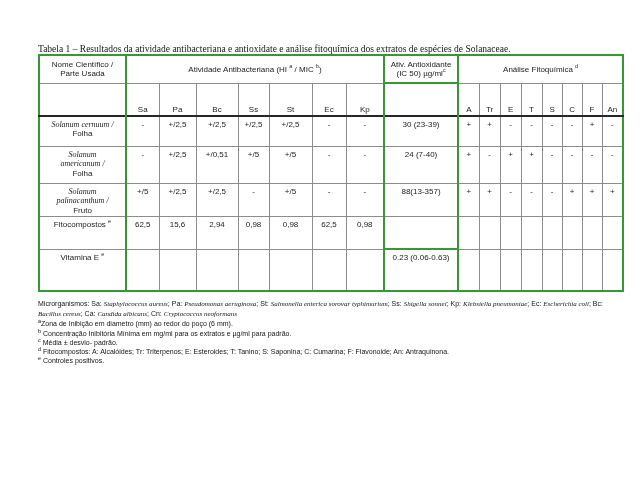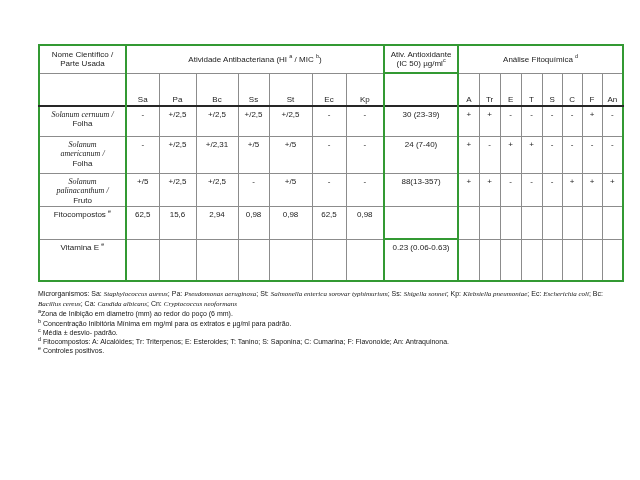--- a/index.html
+++ b/index.html
@@ -62,20 +62,21 @@
     line-height:1.3;
     color:#141414;
   }
   .fn{ margin:0; }
 </style>
 </head>
 <body>
 
 <div class="page">
 
+  <div class="caption"><span>Tabela 1 – Resultados da atividade antibacteriana e antioxidate e análise fitoquímica dos extratos de espécies de Solanaceae.</span></div>
 
   <table class="results">
     <colgroup>
       <col style="width:87px">
         <col style="width:33px">
         <col style="width:37px">
         <col style="width:42px">
       <col style="width:31px">
         <col style="width:43px">
         <col style="width:34px">
@@ -134,21 +135,21 @@
           <td>-</td>
           <td>-</td>
           <td>-</td>
           <td>+</td>
           <td>-</td>
         </tr>
         <tr class="data-row" style="height: 37px;">
           <td class="col-name"><i>Solanum</i><br><i>americanum /</i><br><span>Folha</span></td>
           <td>-</td>
           <td>+/2,5</td>
-          <td>+/2,31</td>
+          <td>+/0,51</td>
           <td>+/5</td>
           <td>+/5</td>
           <td>-</td>
           <td>-</td>
           <td class="col-antiox">24 (7-40)</td>
           <td class="first-phyto">+</td>
           <td>-</td>
           <td>+</td>
           <td>+</td>
           <td>-</td>

